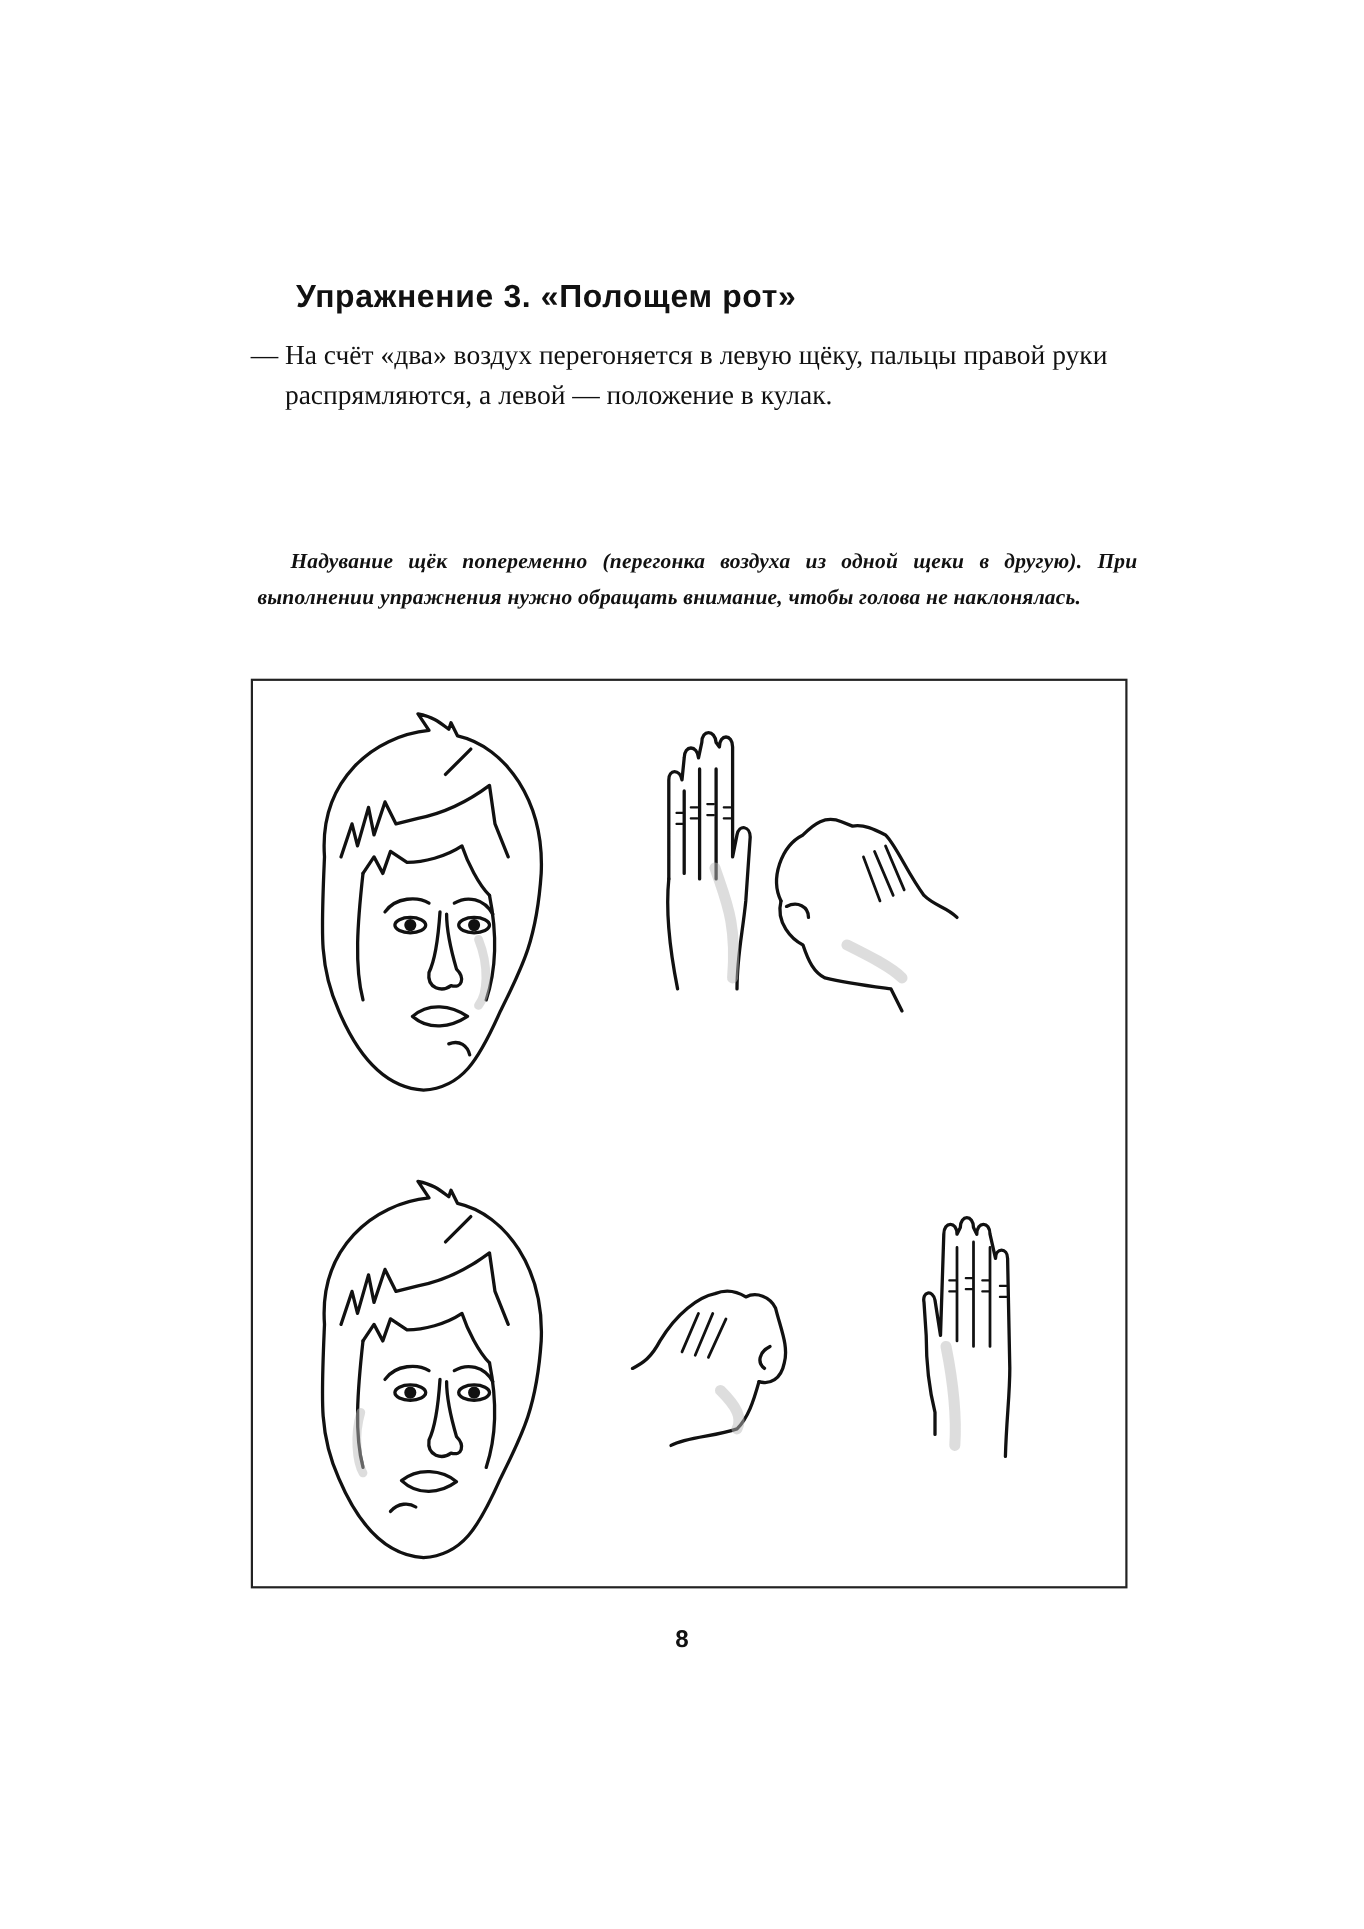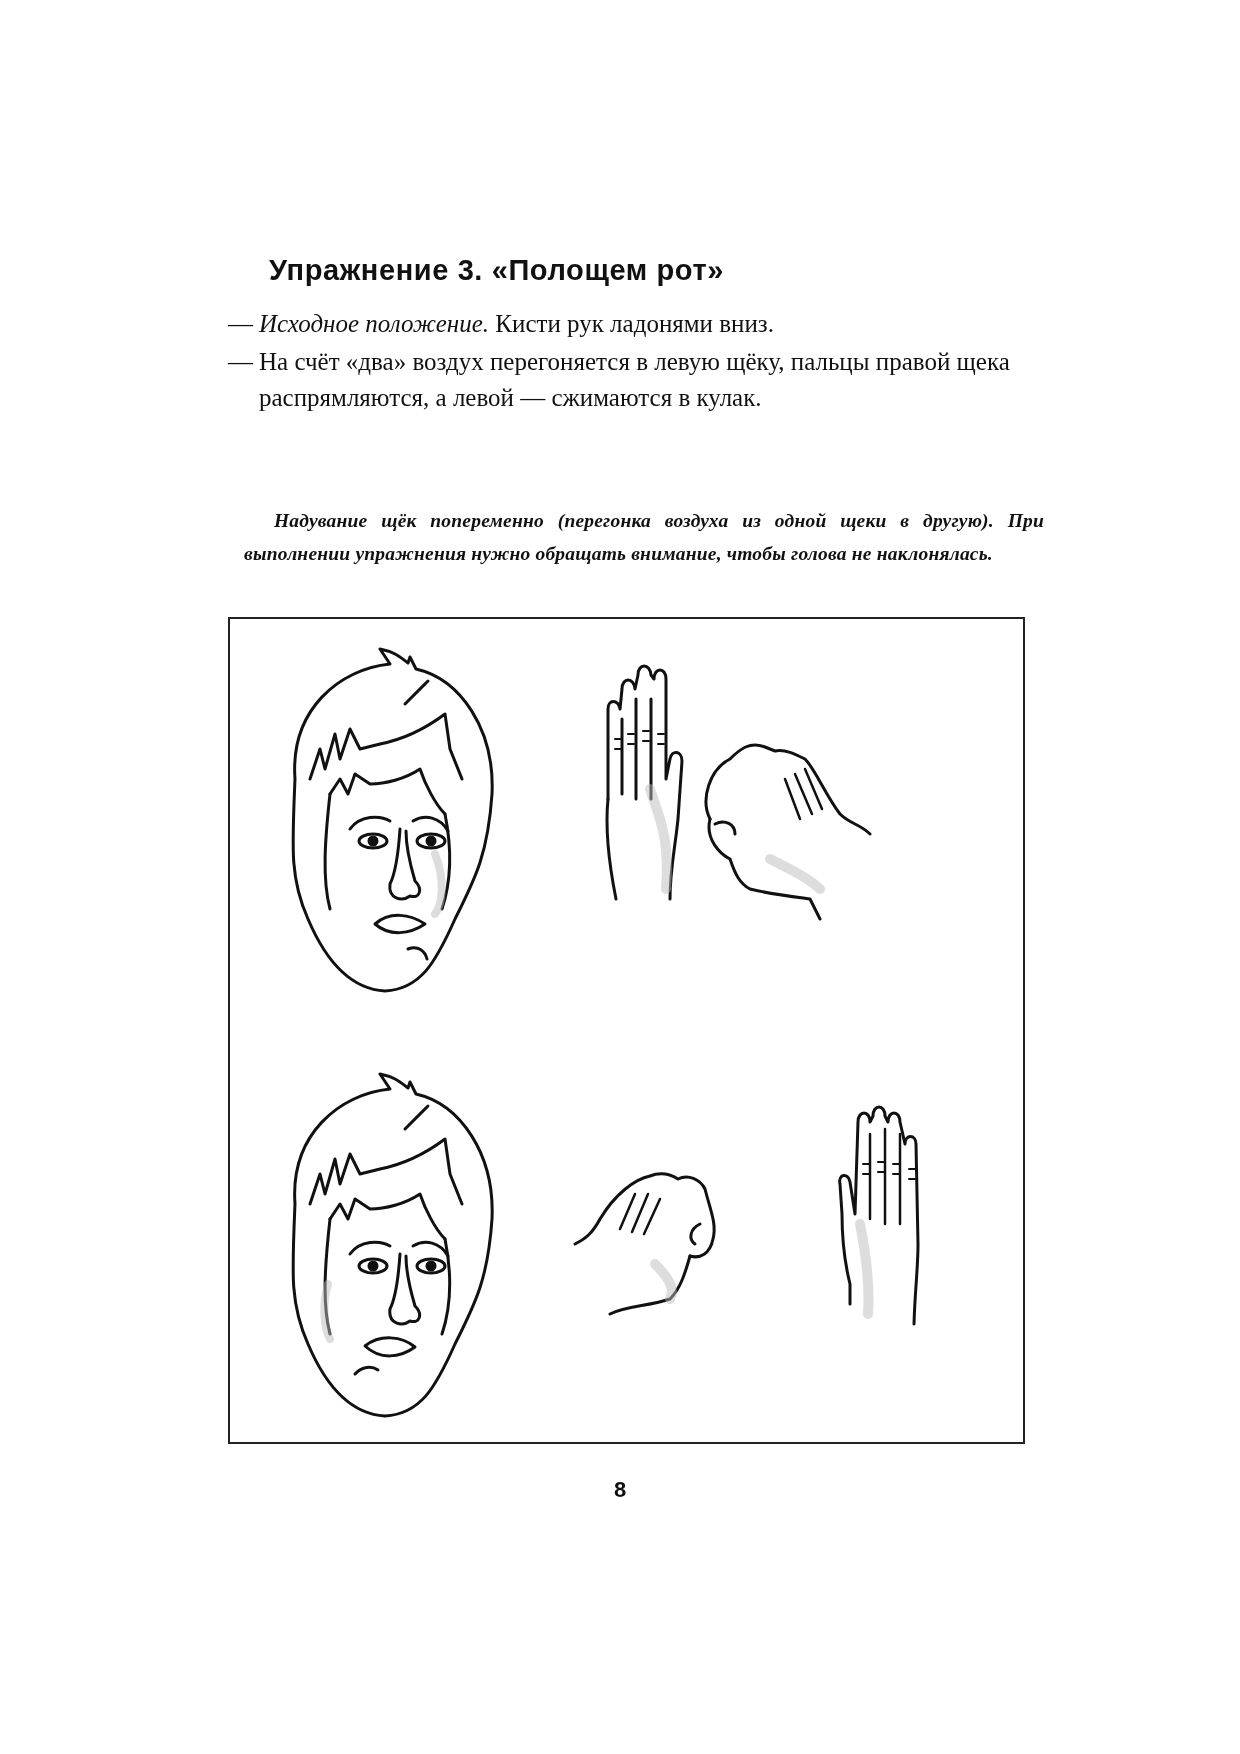--- a/index.html
+++ b/index.html
@@ -13,41 +13,40 @@
     position: absolute; left: 228px; top: 306px; width: 800px;
     font-family: "Liberation Serif", serif; font-size: 25px; line-height: 36px;
     margin: 0; padding: 0; list-style: none;
   }
   .steps li { padding-left: 31px; text-indent: -31px; margin-bottom: 2px; }
   .steps .dash { display: inline-block; width: 31px; text-indent: 0; }
   .steps em { font-style: italic; }
   .note {
     position: absolute; left: 228px; top: 488px; width: 800px;
     font-family: "Liberation Serif", serif; font-style: italic; font-weight: bold;
-    font-size: 19.5px; line-height: 33px; margin: 16px; text-align: justify;
+    font-size: 19.5px; line-height: 33px; margin: 6px; text-align: justify;
     text-indent: 30px; letter-spacing: 0.2px;
   }
   .figure {
     position: absolute; left: 228px; top: 617px; width: 797px; height: 827px;
     border: 2px solid #222; box-sizing: border-box;
   }
   .figure svg { position: absolute; left: 0; top: 0; }
   .page-num {
     position: absolute; left: 0; width: 1240px; top: 1477px; text-align: center;
     font-family: "Liberation Sans", sans-serif; font-weight: bold; font-size: 22px;
   }
 </style>
 </head>
 <body>
 
 <h2 class="title">Упражнение 3. «Полощем рот»</h2>
 
 <ul class="steps">
-  <li><span class="dash">—</span><em>Исходное положение.</em><span> Кисти рук ладонями вниз.</span></li>
-  <li><span class="dash">—</span><span>На счёт «два» воздух перегоняется в левую щёку, пальцы правой щека распрямляются, а левой — сжимаются в кулак.</span></li>
+  <li><span class="dash">—</span><span>На счёт «два» воздух перегоняется в левую щёку, пальцы правой руки распрямляются, а левой — положение в кулак.</span></li>
 </ul>
 
 <p class="note">Надувание щёк попеременно (перегонка воздуха из одной щеки в другую). При выполнении упражнения нужно обращать внимание, чтобы голова не наклонялась.</p>
 
 <div class="figure">
   <svg width="797" height="827" viewBox="0 0 797 827" fill="none" stroke="#111" stroke-width="3" stroke-linecap="round" stroke-linejoin="round">
 
     <g transform="translate(0,0)">
 
       <path d="M65 160 C60 90 110 50 160 45 L150 30 C165 33 170 38 178 44 L180 38 L186 50 C230 60 265 110 262 175 C258 235 245 260 225 300 C205 345 190 370 155 372 C120 370 95 340 78 300 C60 260 62 230 65 160 Z"></path>

